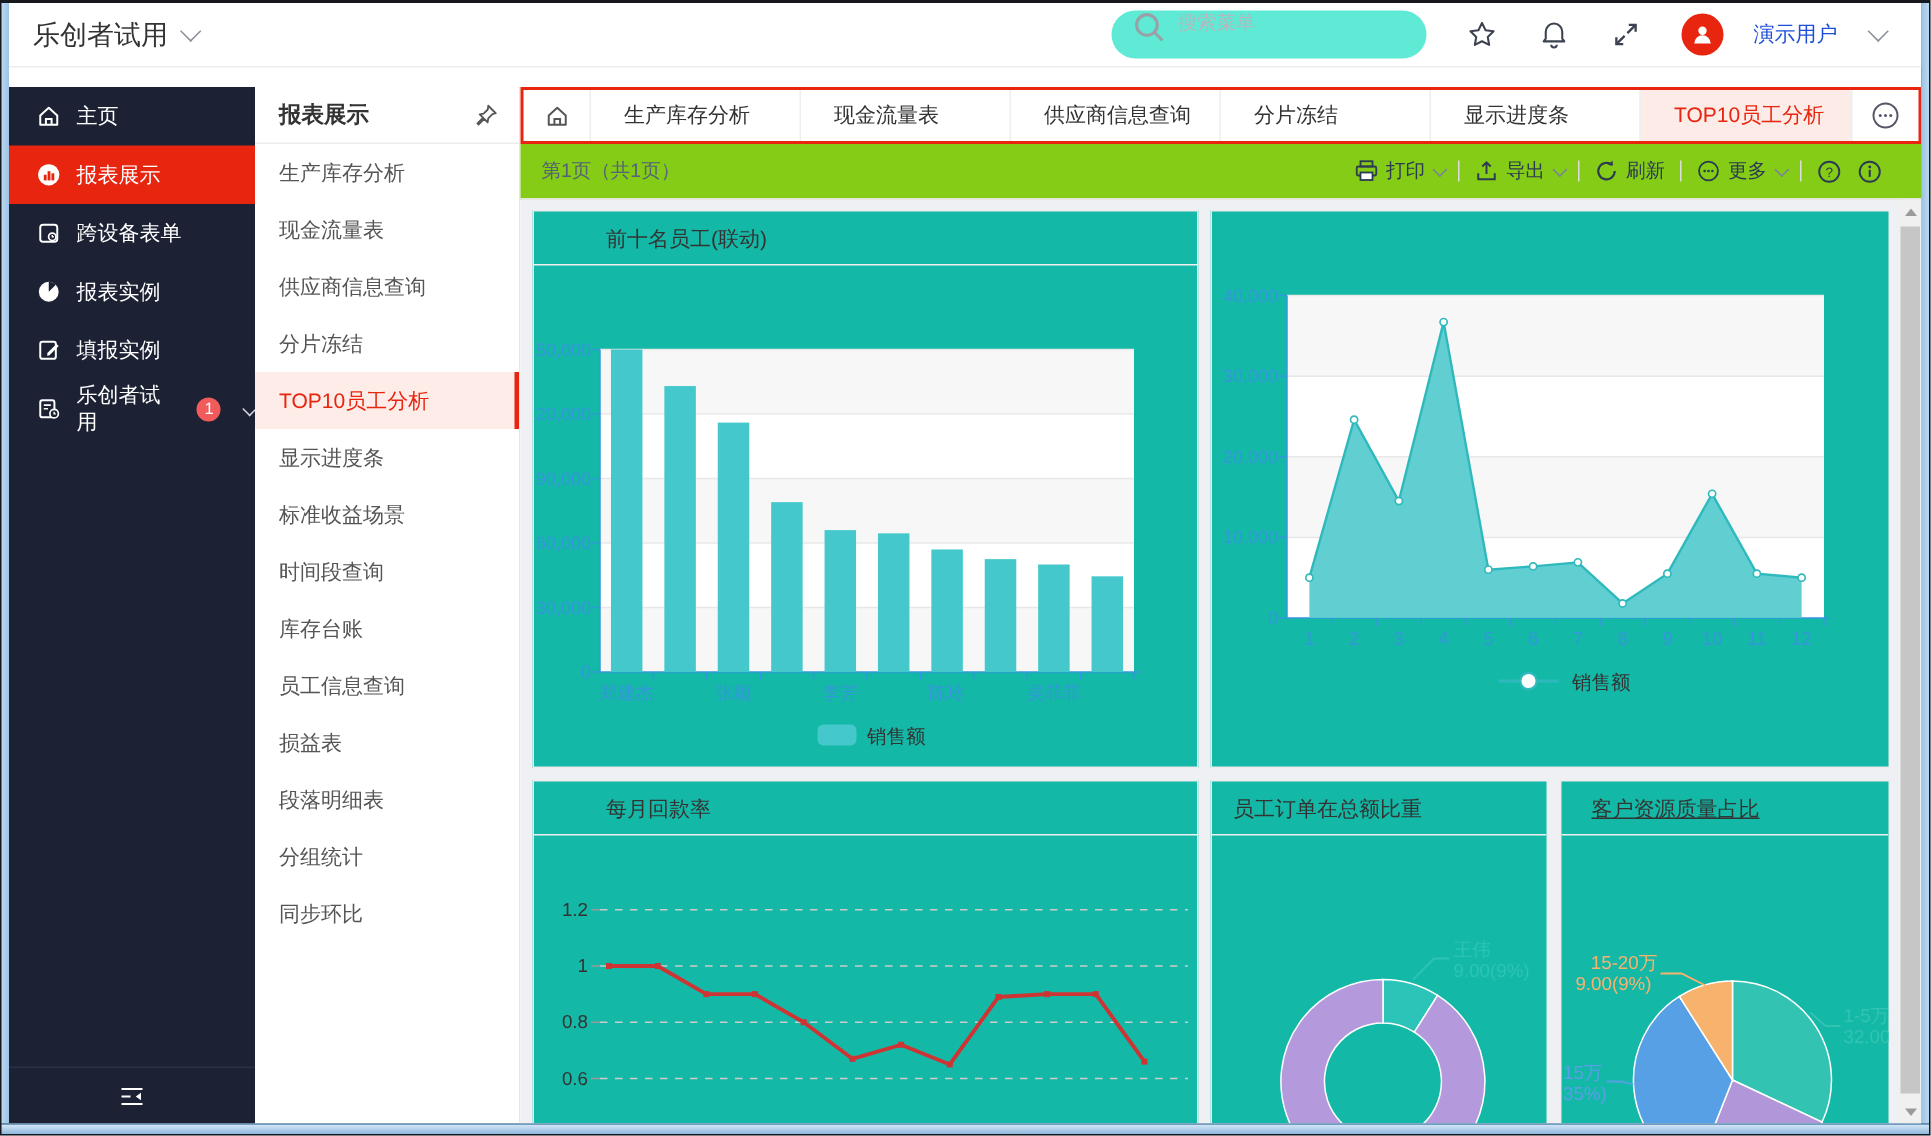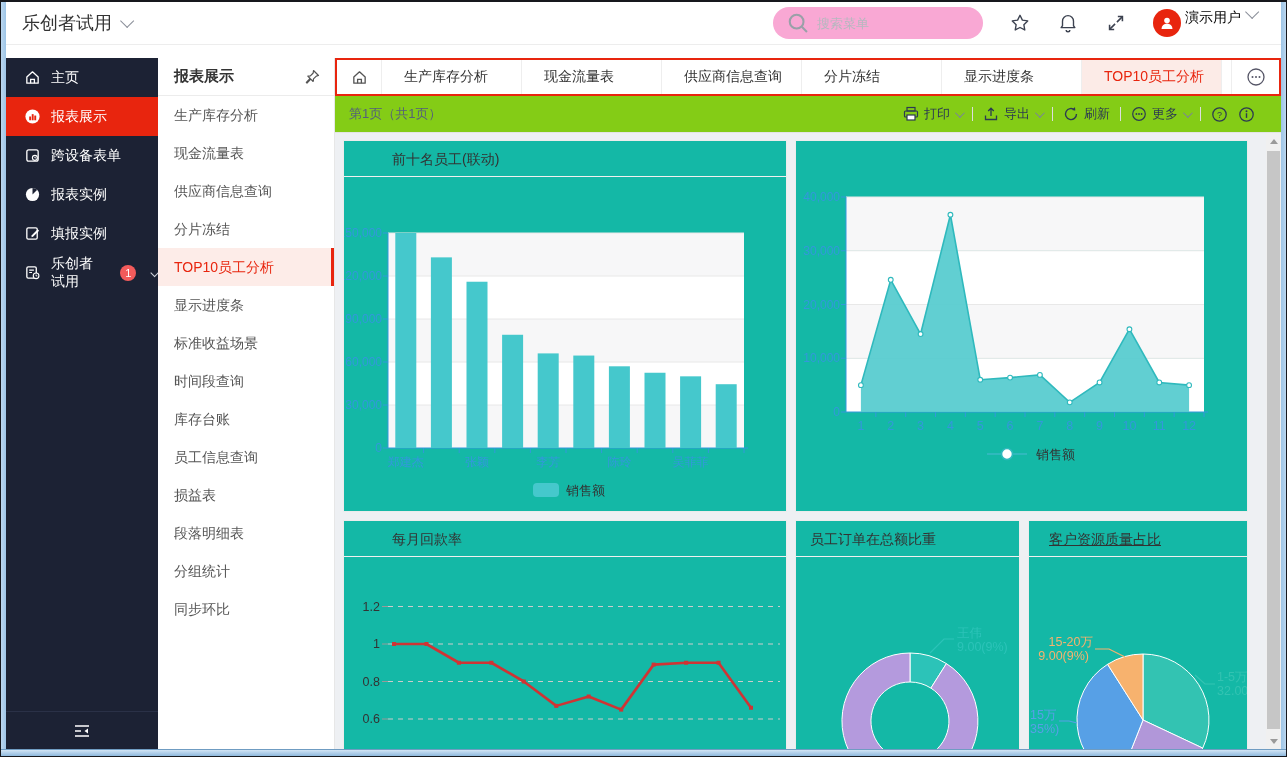--- a/index.html
+++ b/index.html
@@ -12,32 +12,32 @@
   .edge-right { right:1px; top:2px; bottom:8px; width:5px; background:linear-gradient(270deg,#bcd7ef,#9cc4e6); }
   .edge-bottom{ left:1px; right:1px; bottom:1px; height:7px; background:linear-gradient(#d2e5f5,#8fb9de); border-top:1px solid #6f9cc2; }
 
   .app { position:absolute; left:6px; top:2px; right:6px; bottom:8px; background:#fff; overflow:hidden; }
 
   
   .hdr { position:absolute; left:0; right:0; top:0; height:43px; background:#fff; border-bottom:1px solid #ededed; display:flex; align-items:center; }
   .app-title { font-size:18px; color:#333; margin-left:16px; display:flex; align-items:center; gap:8px; }
   .chev { width:10px; height:10px; border-right:1.6px solid #8a8f99; border-bottom:1.6px solid #8a8f99; transform:rotate(45deg) translateY(-3px); display:inline-block; }
   .hdr-right { margin-left:auto; display:flex; align-items:center; gap:26px; padding-right:26px; }
-  .search-pill { width:210px; height:32px; background:#f9a8d4; border-radius:16px; display:flex; align-items:center; padding:0 14px; gap:8px; }
+  .search-pill { width:210px; height:32px; background:#5eead4; border-radius:16px; display:flex; align-items:flex-start; padding:0 14px; gap:8px; }
   .search-pill input { border:none; outline:none; background:transparent; font-size:13px; color:#333; width:150px; }
   .search-pill input::placeholder { color:#b5b8bf; }
   .hicon { width:22px; height:22px; display:flex; align-items:center; justify-content:center; }
   .avatar { width:28px; height:28px; border-radius:50%; background:#e8250e; display:flex; align-items:center; justify-content:center; }
-  .user { display:flex; gap:4px; font-size:14px; color:#000000; }
+  .user { display:flex; align-items:center; gap:20px; font-size:14px; color:#1d4ed8; }
 
   
   .main { position:absolute; left:0; right:0; top:56px; bottom:0; display:flex; }
 
   
-  .sidebar { width:152px; background:#1c2234; color:#fff; position:relative; flex:none; }
+  .sidebar { width:164px; background:#1c2234; color:#fff; position:relative; flex:none; }
   .side-item { height:39px; display:flex; align-items:center; gap:10px; padding-left:18px; font-size:14px; cursor:pointer; }
   .side-item.active { background:#e8250e; }
   .side-item .sic { width:17px; height:17px; flex:none; }
   .badge { min-width:16px; height:16px; border-radius:8px; background:#f25b5b; color:#fff; font-size:11px; display:inline-flex; align-items:center; justify-content:center; padding:0 4px; margin-left:6px; }
   .side-chev { width:7px; height:7px; border-right:1.4px solid #cfd3dc; border-bottom:1.4px solid #cfd3dc; transform:rotate(45deg); margin-left:6px; }
   .side-bottom { position:absolute; left:0; right:0; bottom:0; height:38px; border-top:1px solid #2a3147; display:flex; align-items:center; justify-content:center; }
 
   
   .menu { width:177px; background:#fff; border-right:1px solid #e7e7e7; flex:none; position:relative; }
   .menu-hdr { height:38px; display:flex; align-items:center; justify-content:space-between; padding:0 14px 0 16px; border-bottom:1px solid #ececec; font-size:15px; font-weight:bold; color:#333; }

